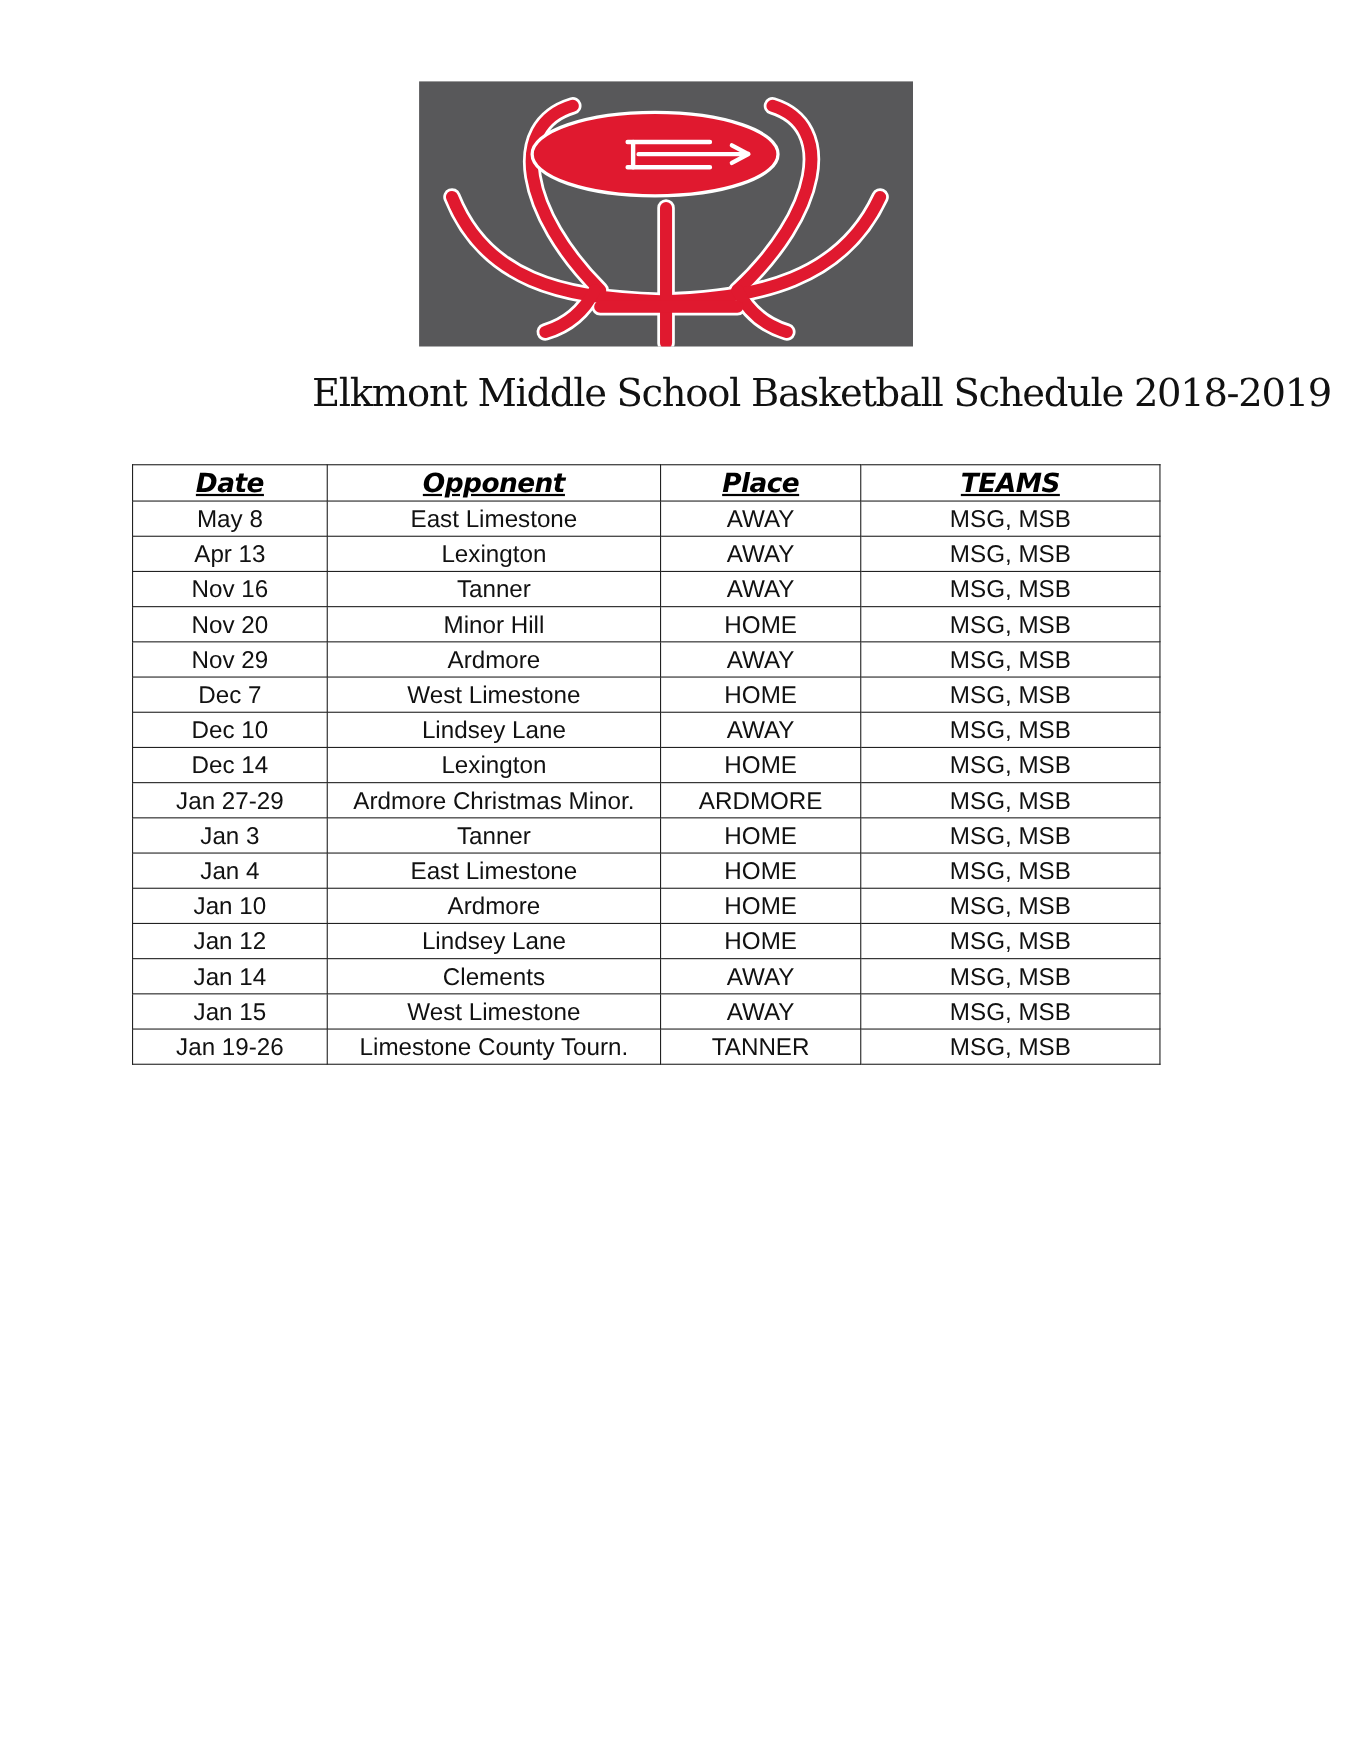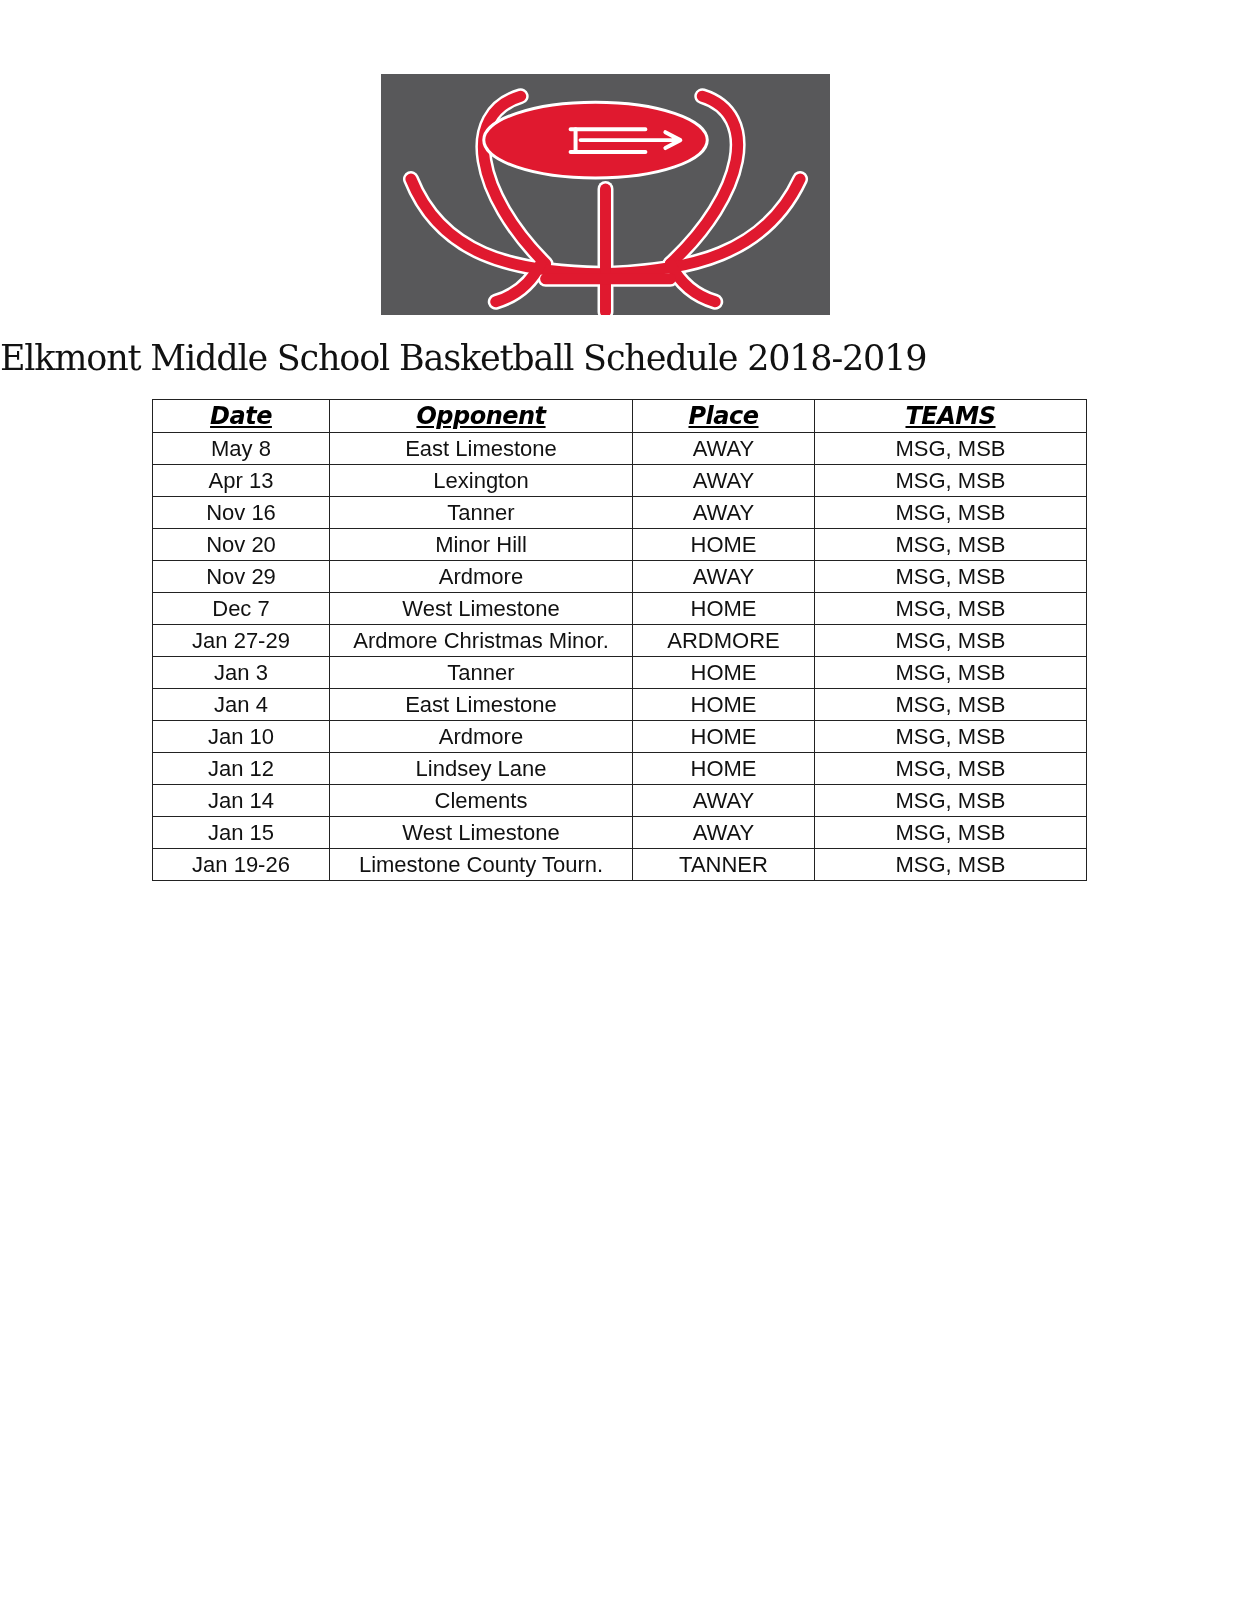--- a/index.html
+++ b/index.html
@@ -1,20 +1,20 @@
 <!DOCTYPE html>
 <html><head>
 <meta charset="utf-8">
 <style>
   html, body { margin:0; padding:0; background:#ffffff; }
   body { width:1236px; height:1600px; position:relative; overflow:hidden; font-family:"Liberation Sans", sans-serif; color:#000; }
   .logo { position:absolute; left:381px; top:74px; width:449px; height:241px; background:#58585a; }
   .logo svg { width:100%; height:100%; display:block; }
-  .title { position:absolute; left:0; top:338px; width:1210px; text-align:left; font-family:"DejaVu Serif", serif; font-size:35px; letter-spacing:-1.2px; color:#111; white-space:nowrap; }
-  table.sched { position:absolute; left:120px; top:399px; border-collapse:collapse; table-layout:fixed; width:934px;margin-left:32px; }
+  .title { position:absolute; left:0; top:338px; width:1210px; text-align:right; font-family:"DejaVu Serif", serif; font-size:35px; letter-spacing:-1.2px; color:#111; white-space:nowrap; }
+  table.sched { position:absolute; left:120px; top:422px; border-collapse:collapse; table-layout:fixed; width:934px; }
   table.sched col.c1 { width:177px; } table.sched col.c2 { width:303px; } table.sched col.c3 { width:182px; } table.sched col.c4 { width:272px; }
   table.sched th, table.sched td { border:1.6px solid #222; padding:0; text-align:center; vertical-align:middle; height:31px; font-size:22px; white-space:nowrap; }
   table.sched th { height:32px; font-weight:900; font-style:italic; text-decoration:underline; font-size:24px; letter-spacing:-0.5px; font-family:"DejaVu Sans", sans-serif; }
   table.sched td { font-family:"Liberation Sans", sans-serif; color:#111; }
 </style>
 </head>
 <body>
 
 <div class="logo">
   <svg viewBox="0 0 450 241">
@@ -92,20 +92,32 @@
         <td>AWAY</td>
         <td>MSG, MSB</td>
       </tr>
       <tr>
         <td>Dec 7</td>
         <td>West Limestone</td>
         <td>HOME</td>
         <td>MSG, MSB</td>
       </tr>
       <tr>
+        <td>Dec 10</td>
+        <td>Lindsey Lane</td>
+        <td>AWAY</td>
+        <td>MSG, MSB</td>
+      </tr>
+      <tr>
+        <td>Dec 14</td>
+        <td>Lexington</td>
+        <td>HOME</td>
+        <td>MSG, MSB</td>
+      </tr>
+      <tr>
         <td>Jan 27-29</td>
         <td>Ardmore Christmas Minor.</td>
         <td>ARDMORE</td>
         <td>MSG, MSB</td>
       </tr>
       <tr>
         <td>Jan 3</td>
         <td>Tanner</td>
         <td>HOME</td>
         <td>MSG, MSB</td>

